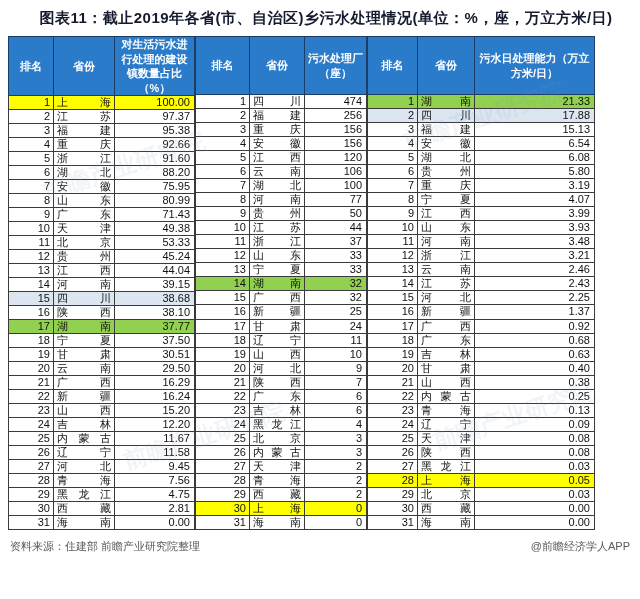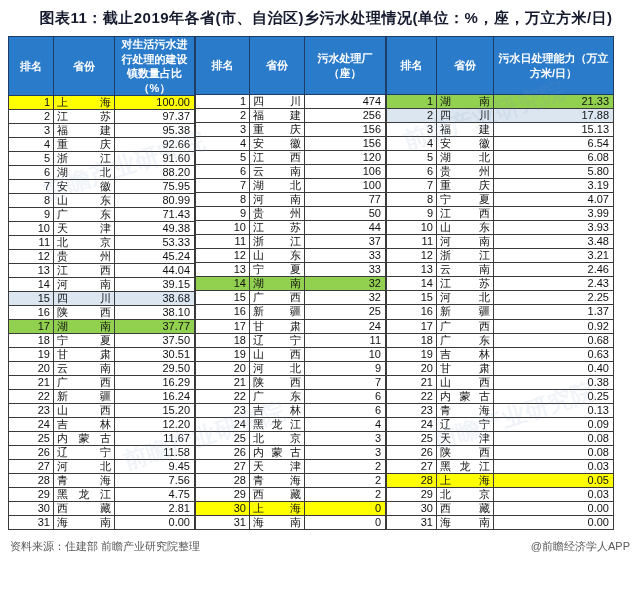--- a/index.html
+++ b/index.html
@@ -17,21 +17,21 @@
   .t th { background:#2b7bcb; color:#ffffff; font-weight:bold; font-size:11px;
           line-height:1.32; height:58px; padding:0 2px; text-align:center;
           vertical-align:middle; border:1px solid #1d3c66; }
   .t td { border:1px solid #3a3a3a; height:13.74px; line-height:13px;
           background:#ffffff; color:#111111; overflow:hidden; white-space:nowrap; }
   .t td.c0 { text-align:right; padding-right:3px; }
   .t td.c1 { text-align:justify; text-align-last:justify; padding:0 3px; }
   .t td.c2 { text-align:right; padding-right:4px; }
 
   .t0 .c0 { width:45px; }  .t0 .c1 { width:61px; }  .t0 .c2 { width:80px; }
-  .t1 .c0 { width:54px; }  .t1 .c1 { width:55px; }  .t1 .c2 { width:81px; }
+  .t1 .c0 { width:54px; }  .t1 .c1 { width:55px; }  .t1 .c2 { width:62px; }
   .t2 .c0 { width:50px; }  .t2 .c1 { width:57px; }  .t2 .c2 { width:120px;margin-top:41px; }
 
   tr.hl-yellow td { background:#ffff00; }
   tr.hl-green  td { background:#92d050; }
   tr.hl-blue   td { background:#dce6f1; }
 
   .footer { display:flex; justify-content:space-between; margin:9px 10px 0 10px;
             font-size:11px; color:#595959; }
 
   .wm { position:absolute; font-size:24px; font-weight:bold; color:#7a97bd;

